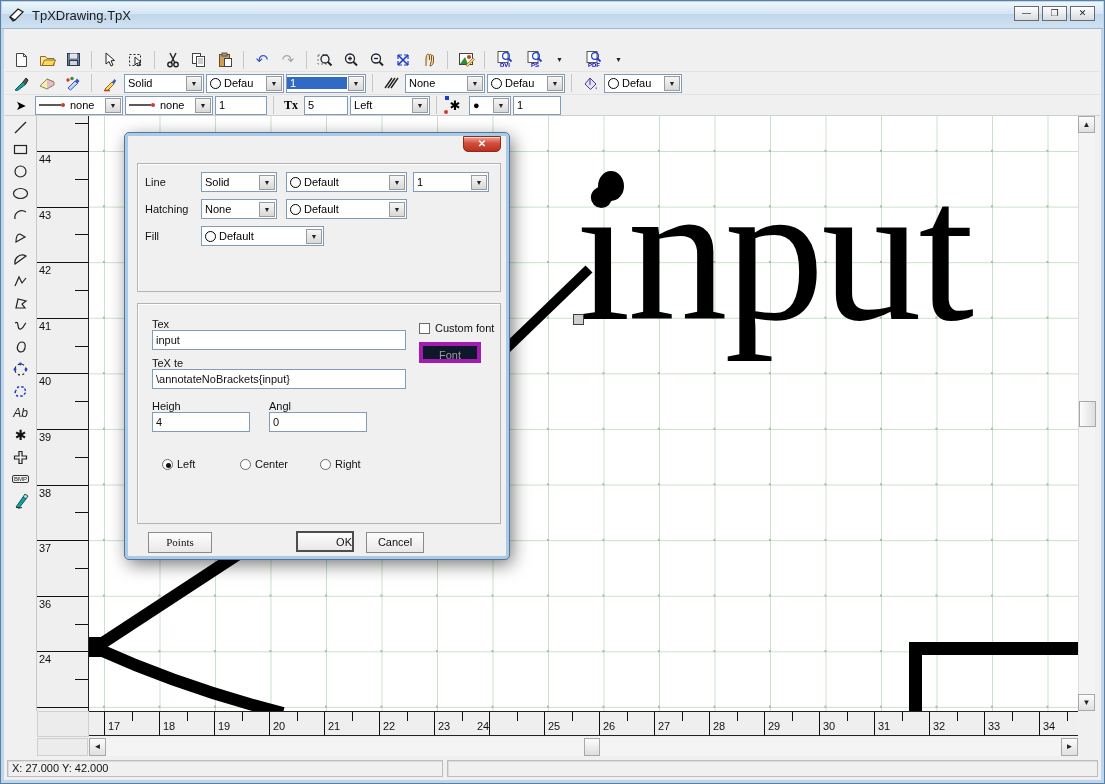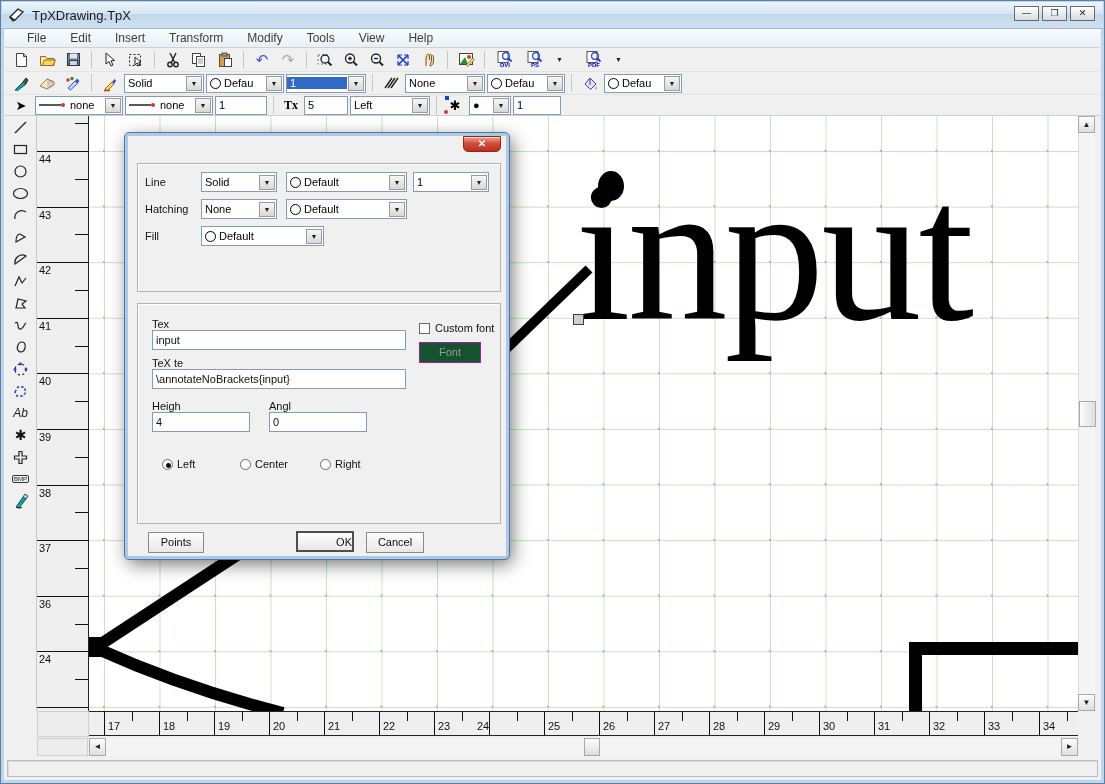--- a/index.html
+++ b/index.html
@@ -94,51 +94,41 @@
   .dedit{position:absolute;height:20px;background:#fff;border:1px solid #7f9db9;font-size:11px;padding:1px 3px;color:#111;display:flex;align-items:center;white-space:pre;}
   .gbox{position:absolute;border:1px solid #bdbdbd;box-shadow:inset 1px 1px 0 #fff;}
   .gbox .gtitle{position:absolute;top:-7px;left:6px;background:#f0f0f0;font-size:11px;padding:0 3px;color:#111;}
   .radio{display:inline-block;width:11px;height:11px;border-radius:50%;border:1px solid #6a6a6a;background:#fff;vertical-align:-2px;margin-right:4px;position:relative;}
   .radio.on::after{content:"";position:absolute;left:3px;top:3px;width:5px;height:5px;border-radius:50%;background:#111;}
   .ritem{position:absolute;font-size:11px;color:#111;}
   .checkbox{display:inline-block;width:11px;height:11px;border:1px solid #6a6a6a;background:#fff;vertical-align:-2px;margin-right:5px;}
   .dbtn{position:absolute;height:21px;background:linear-gradient(#fdfdfd,#e8e8e8);border:1px solid #8a8a8a;
     font-size:11px;text-align:center;color:#111;padding-top:3px;}
   .dbtn.default{border:2px solid #4d4d4d;text-align:right;}
-  .dbtn.disabled{color:#9b9b9b;background:#14532d;border:1px solid #a21caf;}
+  .dbtn.disabled{color:#9b9b9b;background:#0f172a;border:4px solid #a21caf;}
   svg{overflow:visible;}
 </style>
 </head>
 <body>
 
 <div class="win">
 
   <div class="titlebar">
     <svg class="app-icon" viewBox="0 0 18 16">
       <path d="M2 10 L10 2 L15 5 L7 13 Z" fill="#fff" stroke="#222" stroke-width="1.3"></path>
       <path d="M2 10 L5 14 L7 13" fill="none" stroke="#222" stroke-width="1.3"></path>
     </svg>
     <span class="title-text">TpXDrawing.TpX</span>
     <div class="winbtns">
       <div class="wbtn">—</div>
       <div class="wbtn">❐</div>
       <div class="wbtn">✕</div>
     </div>
   </div>
 
-  <div class="menubar">
-    <span class="menu-item">File</span>
-    <span class="menu-item">Edit</span>
-    <span class="menu-item">Insert</span>
-    <span class="menu-item">Transform</span>
-    <span class="menu-item">Modify</span>
-    <span class="menu-item">Tools</span>
-    <span class="menu-item">View</span>
-    <span class="menu-item">Help</span>
-  </div>
 
   <div class="tbrow tb1">
     <div class="tbb">
         <svg width="15" height="16" viewBox="0 0 15 16">
           <path d="M2.5 1.5 h7 l3 3 v10 h-10 Z" fill="#fff" stroke="#444"></path>
           <path d="M9.5 1.5 v3 h3" fill="none" stroke="#444"></path>
         </svg>
       </div>
     <div class="tbb">
         <svg width="17" height="14" viewBox="0 0 17 14">
@@ -583,20 +573,21 @@
   </div>
   <div class="corner" style="left:36px;top:710px;width:52px;height:26px;"></div>
   <div class="corner" style="left:36px;top:737px;width:51px;height:18px;"></div>
   <div class="hscroll">
     <div class="sarrow" style="left:0;top:0;height:18px;line-height:16px;">◄</div>
     <div class="hthumb"></div>
     <div class="sarrow" style="right:0;top:0;height:18px;line-height:16px;">►</div>
   </div>
 
   <div class="statusbar">
+    <div class="spanel sp1">X: 27.000 Y: 42.000</div>
     <div class="spanel sp2"></div>
   </div>
 
   <div class="dialog">
     <div class="dclose">✕</div>
 
     <div class="dpanel dp1"></div>
     <span class="dlabel" style="left:17px;top:40px;">Line</span>
     <div class="combo dcombo" style="left:73px;top:36px;width:76px;">
       <span class="cval">Solid</span>
@@ -637,18 +628,18 @@
     <div class="dedit" style="left:24px;top:233px;width:254px;"><span>\annotateNoBrackets{input}</span></div>
     <span class="dlabel" style="left:24px;top:264px;">Heigh</span>
     <div class="dedit" style="left:24px;top:276px;width:98px;"><span>4</span></div>
     <span class="dlabel" style="left:141px;top:264px;">Angl</span>
     <div class="dedit" style="left:141px;top:276px;width:98px;"><span>0</span></div>
 
     <span class="ritem" style="left:34px;top:322px;"><span class="radio on"></span><span>Left</span></span>
     <span class="ritem" style="left:112px;top:322px;"><span class="radio"></span><span>Center</span></span>
     <span class="ritem" style="left:192px;top:322px;"><span class="radio"></span><span>Right</span></span>
 
-    <div class="dbtn" style="left:20px;top:396px;width:56px;">Points</div>
+    <div class="dbtn" style="left:20px;top:396px;width:64px;font-family:Liberation Serif, serif;">Points</div>
     <div class="dbtn default" style="left:168px;top:395px;width:58px;">OK</div>
     <div class="dbtn" style="left:238px;top:396px;width:58px;">Cancel</div>
   </div>
 
 </div>
 
 </body></html>

